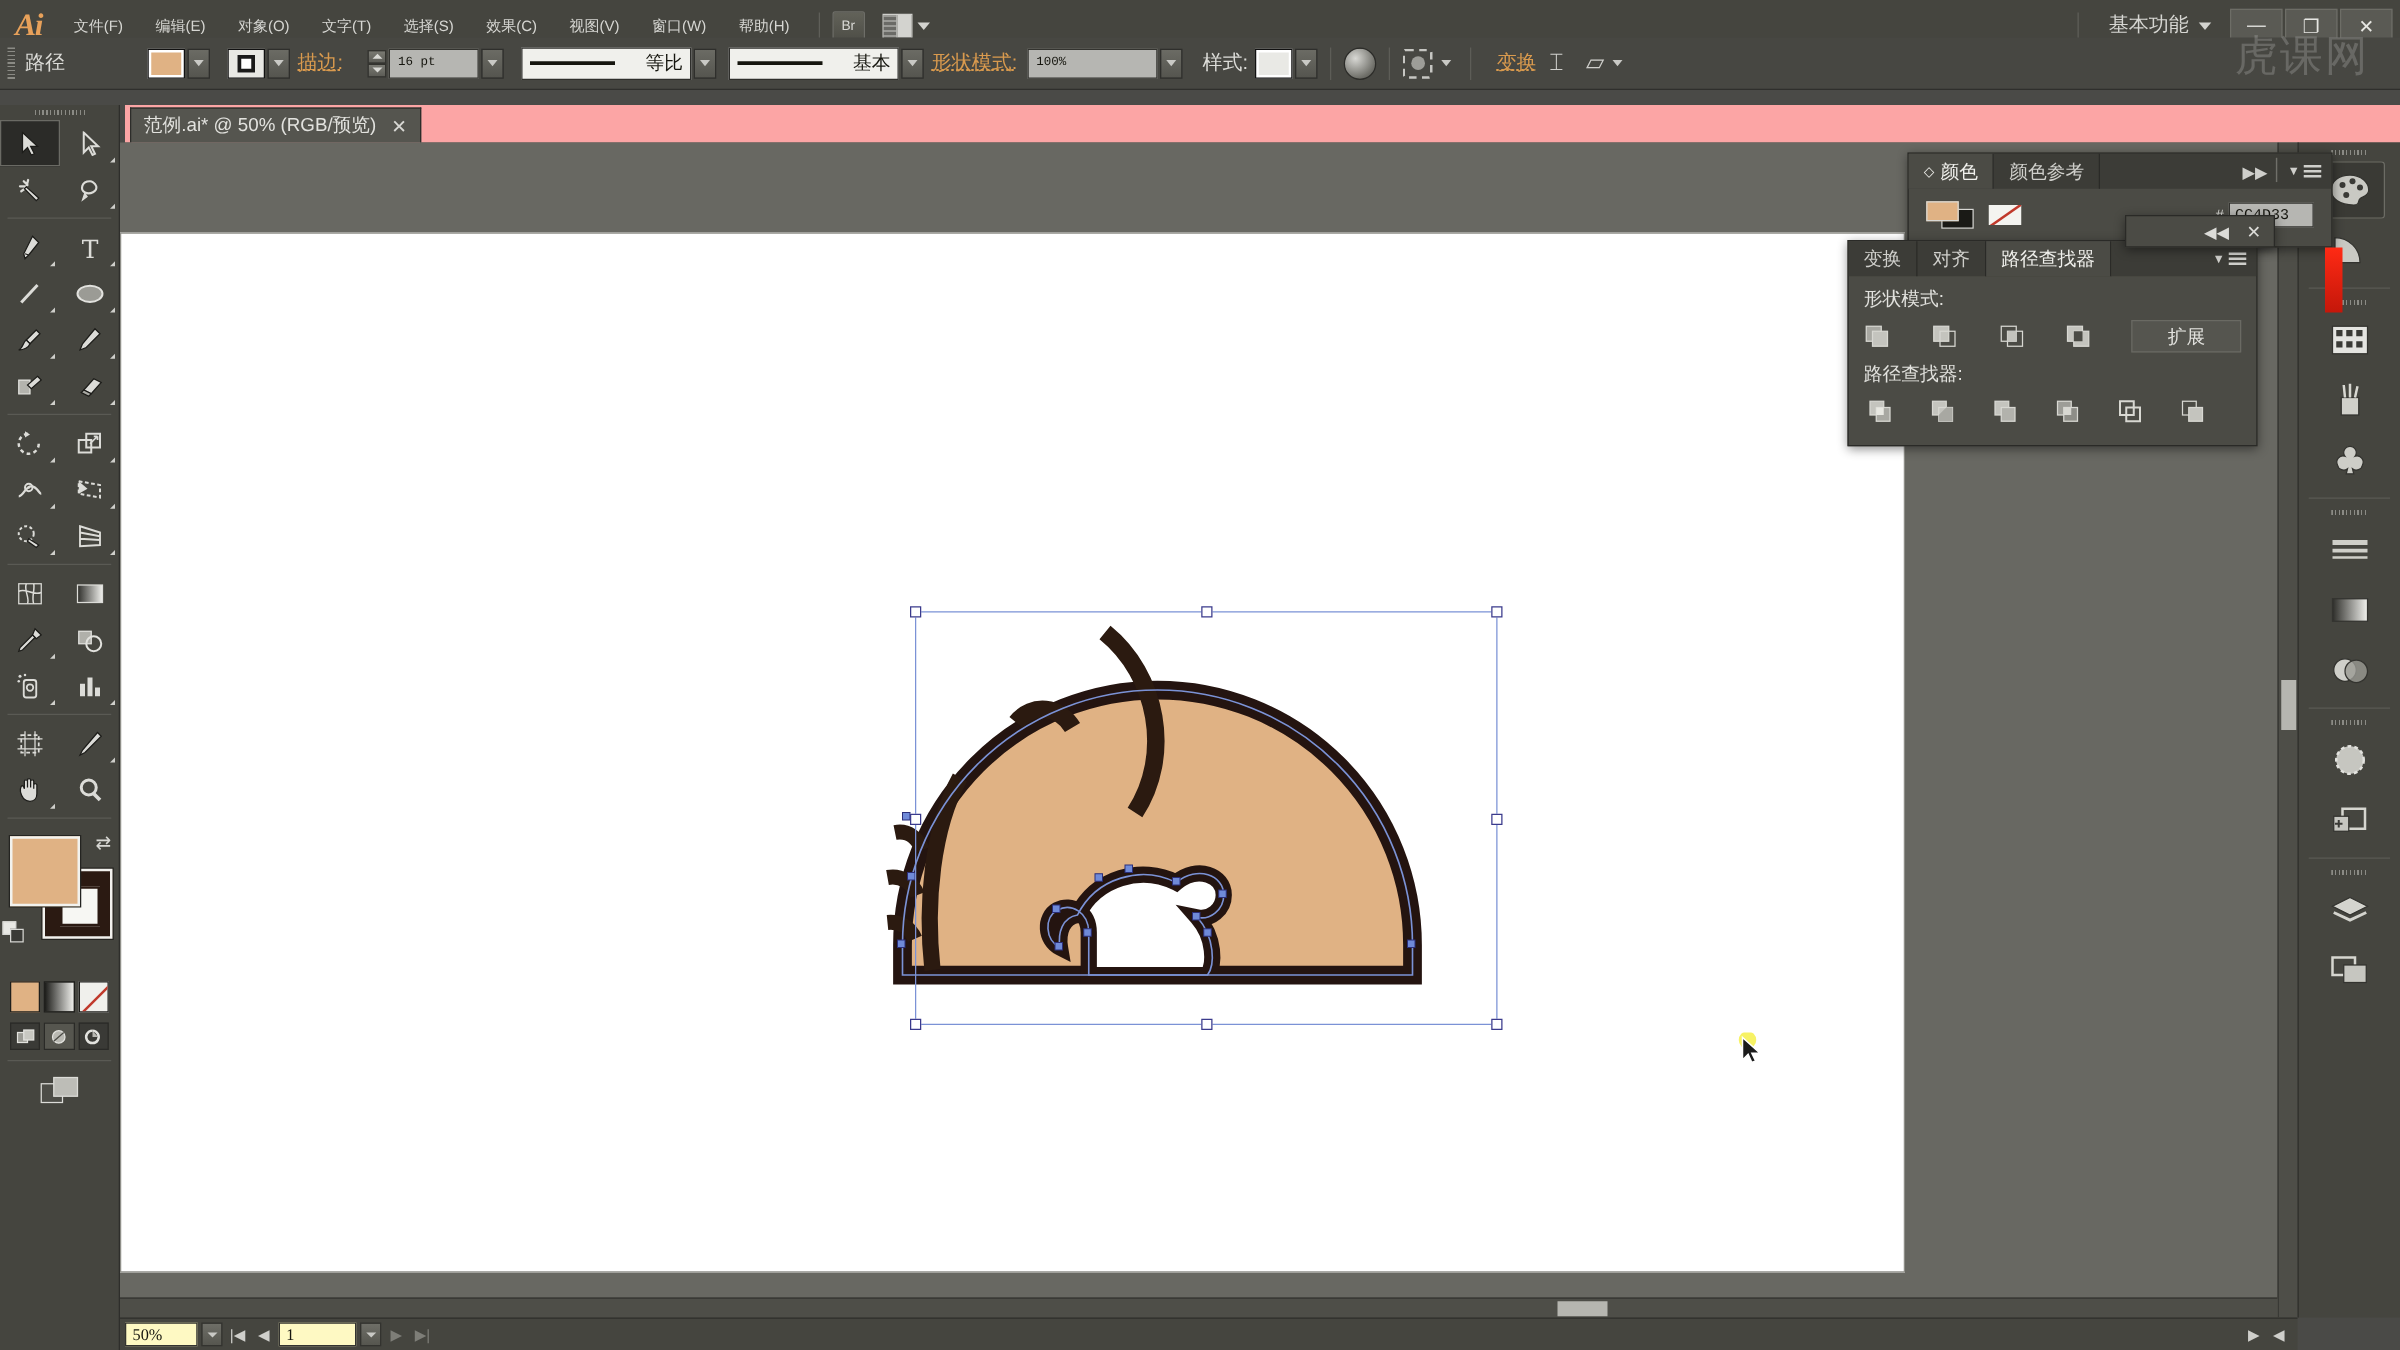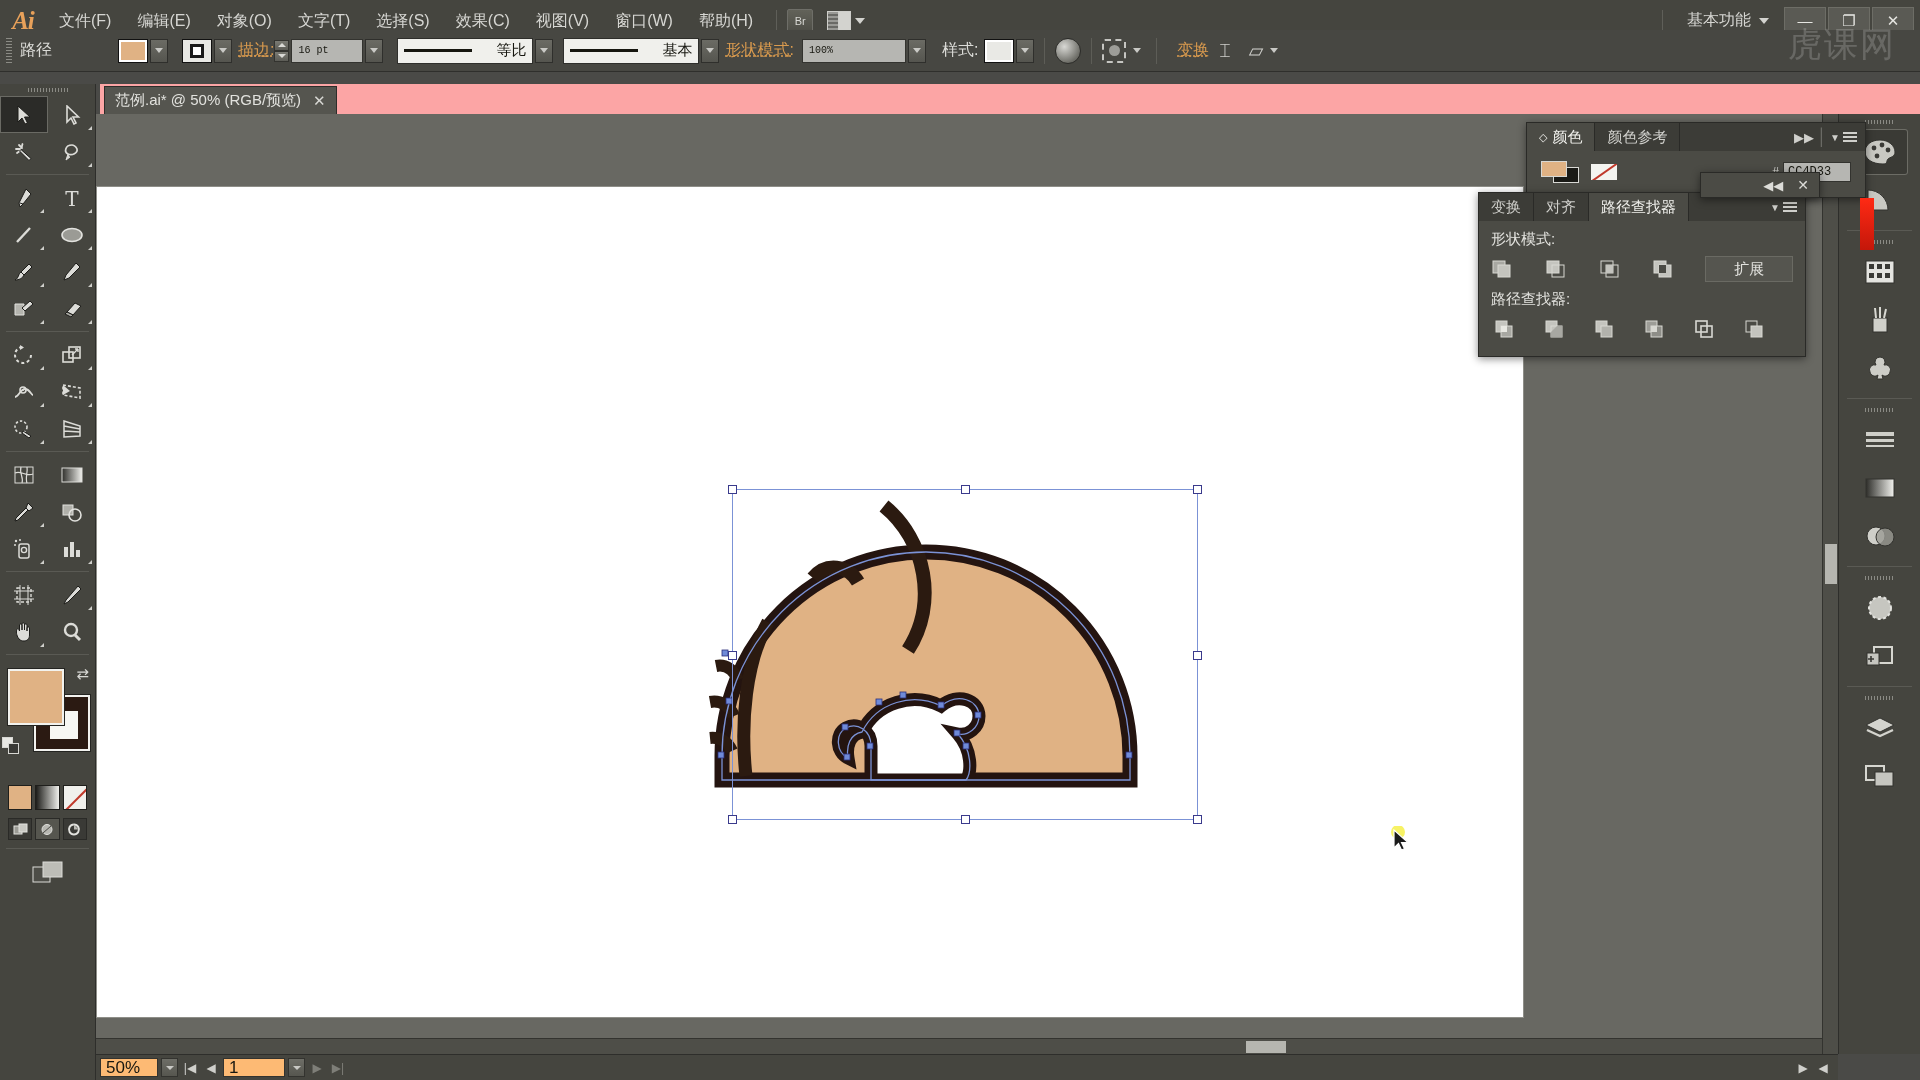--- a/index.html
+++ b/index.html
@@ -5,21 +5,21 @@
   * { box-sizing: border-box; margin:0; padding:0; }
   html,body{ width:1920px; height:1080px; overflow:hidden; background:#4a4a47;
     font-family:"Liberation Sans", sans-serif; -webkit-font-smoothing:none; }
 
   
   .menubar{ position:absolute; left:0; top:0; width:1920px; height:42px;
     background:#45453f; display:flex; align-items:center; border-bottom:1px solid #2e2e2b;}
   .ai-logo{ width:46px; height:42px; display:flex; align-items:center; justify-content:center;
     color:#e8a15a; font-size:25px; font-weight:bold; font-style:italic;
     font-family:"Liberation Serif", serif; letter-spacing:-1px;}
-  .menu-item{ color:#d6d6d2; font-size:16px; padding:0 13px; line-height:42px; height:42px; cursor:default;}
+  .menu-item{ color:#d6d6d2; font-size:12px; padding:0 13px; line-height:42px; height:42px; cursor:default;}
   .mb-sep{ width:1px; height:22px; background:#5f5f59; margin:0 10px; }
   .br-btn{ width:26px;height:24px;border:1px solid #6e6e68;border-radius:2px;
     background:linear-gradient(#626259,#4e4e47); color:#d8d8d4; font-size:11px;
     display:flex;align-items:center;justify-content:center;}
   .arrange-btn{ display:flex;align-items:center; gap:4px; margin-left:14px;}
   .arrange-ico{ width:24px;height:20px;border:1px solid #cfcfcb; display:flex;}
   .arrange-ico i{ display:block; border-right:1px solid #cfcfcb; }
   .arrange-ico i:nth-child(1){ width:11px; background:
       repeating-linear-gradient(#9a9a96 0 2px, #6a6a66 2px 4px);}
   .arrange-ico i:nth-child(2){ width:11px; background:#d3d3cf; border-right:none;}
@@ -186,23 +186,23 @@
 
   
   .watermark{ position:absolute; right:24px; top:22px; opacity:.18; color:#fff;
     font-size:34px; letter-spacing:2px; pointer-events:none;
     font-family:"DejaVu Sans", sans-serif;}
 
   
   .statusbar{ position:absolute; left:96px; bottom:0; right:82px; height:26px;
     background:#45453f; border-top:1px solid #2e2e2b; display:flex;align-items:center;
     padding-left:4px; gap:3px;}
-  .sb-field{ height:19px; background:#fdba74; border:1px solid #33332f; color:#16160f;
-    font-size:17px; display:flex;align-items:center; padding:0 5px;
-    font-family:Liberation Sans, sans-serif;}
+  .sb-field{ height:19px; background:#fef9c3; border:1px solid #33332f; color:#16160f;
+    font-size:13px; display:flex;align-items:center; padding:0 5px;
+    font-family:Liberation Serif, serif;}
   .sb-dd{ width:17px;height:19px; background:linear-gradient(#6e6e67,#56564f);
     border:1px solid #33332f; display:flex;align-items:center;justify-content:center;}
   .sb-nav{ width:18px;height:19px; display:flex;align-items:center;justify-content:center;
     color:#cfcfcb; font-size:12px;}
   .sb-nav.dim{ color:#7e7e78;}
   .sb-status{ margin-left:auto; margin-right:auto; color:#dcdcd8; font-size:14px;
     position:absolute; left:0; right:0; text-align:center; pointer-events:none;}
   .sb-right{ margin-left:auto; display:flex; gap:2px; padding-right:6px;}
 
   
@@ -253,21 +253,21 @@
     </div>
 
   <div style="width:14px"></div>
   <div class="stroke-ico">
       <div class="sq"></div>
     </div>
   <div class="mini-dd">
       <div class="tri"></div>
     </div>
 
-  <div class="cb-label orange" style="margin-right:0">描边:</div>
+  <div class="cb-label orange" style="margin-right:20px">描边:</div>
   <div class="spin">
     <div>
         <span class="t"></span>
       </div>
       <div>
         <span class="b"></span>
       </div>
   </div>
   <div class="txtfield" style="width:72px">16 pt</div>
   <div class="mini-dd">

